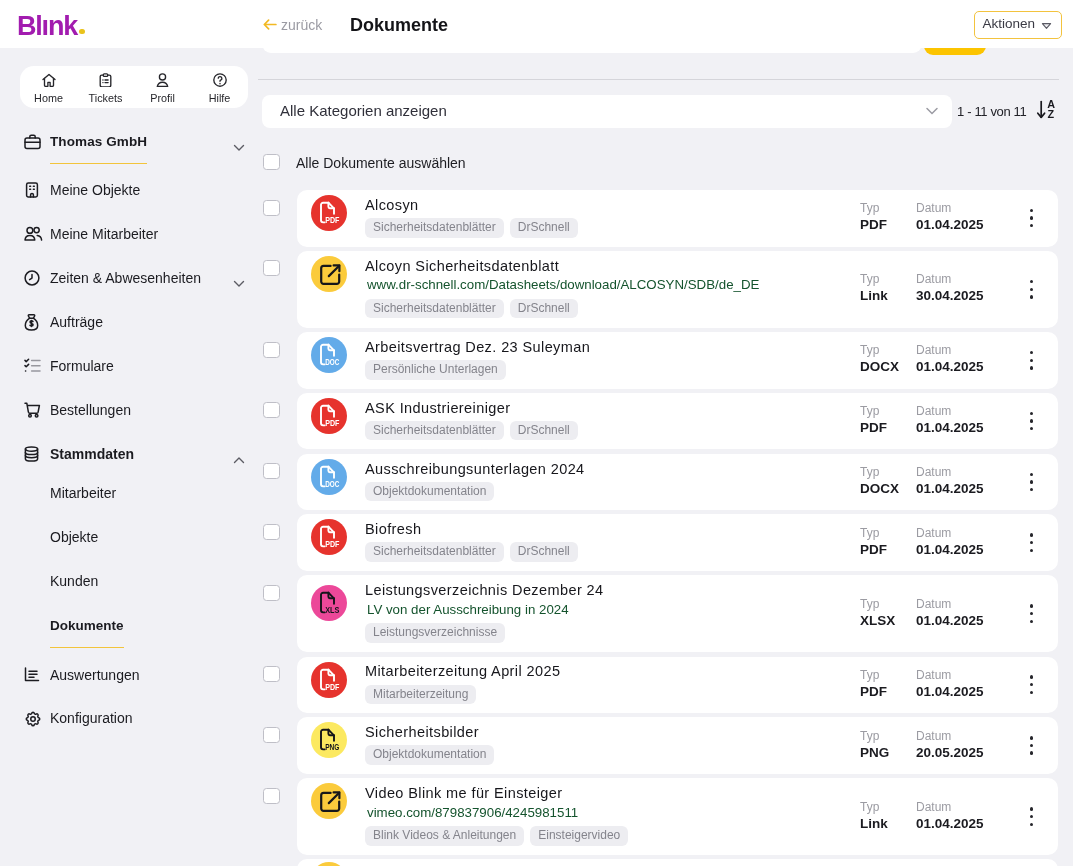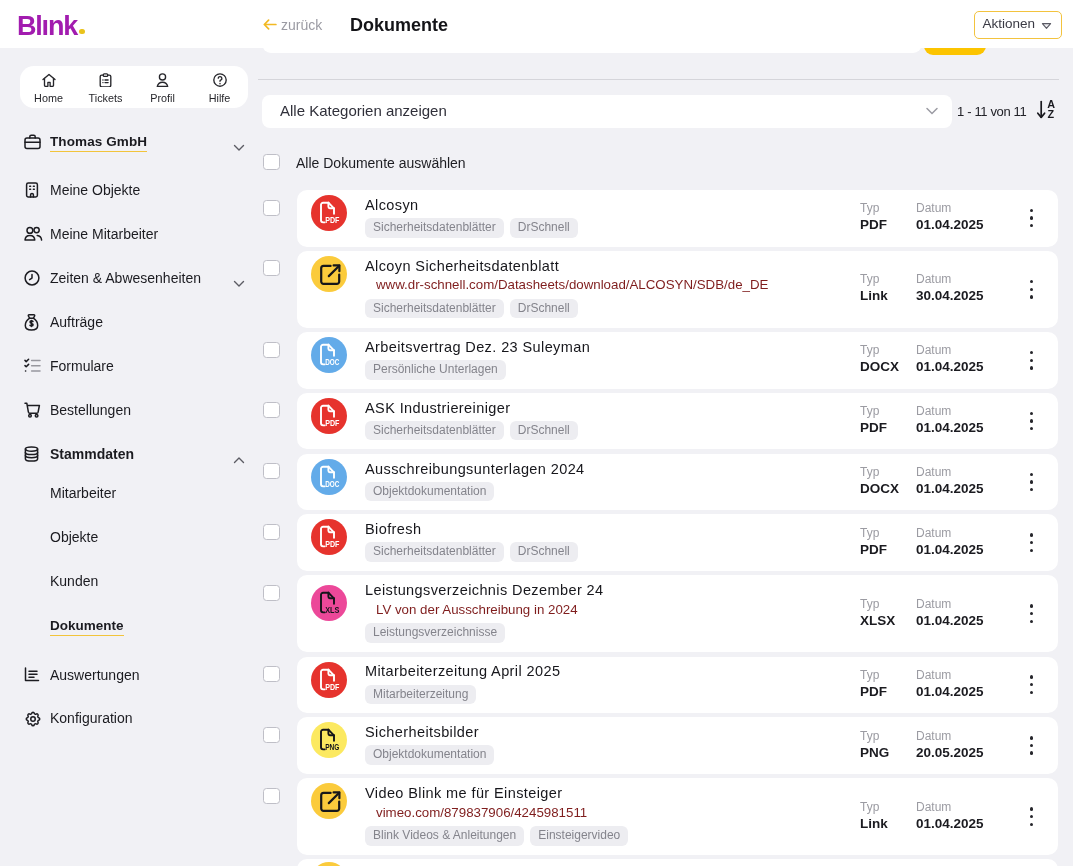--- a/index.html
+++ b/index.html
@@ -24,38 +24,38 @@
   .selall-cb { position:absolute; left:263px; top:154px; }
   .cb { width:16.5px; height:16px; background:#fff; border:1.3px solid #bfbfc7; border-radius:3.5px; }
   .selall-txt { position:absolute; left:296px; top:155px; font-size:14px; color:#1d1d22; }
   
   .rows { position:absolute; left:0; top:190px; width:1073px; }
   .rowwrap { position:relative; margin-bottom:4.3px; }
   .card { position:absolute; left:296.5px; width:761px; background:#fff; border-radius:10px; }
   .rowcb { position:absolute; left:263px; }
   .icircle { position:absolute; left:310.5px; width:36px; height:36px; border-radius:50%; }
   .title { position:absolute; left:365px; font-size:14.5px; font-weight:400; letter-spacing:0.4px; color:#17171c; white-space:nowrap; }
-  .subtitle { position:absolute; left:376px; font-size:13.3px; color:#7f1d1d; white-space:nowrap; }
+  .subtitle { position:absolute; left:367px; font-size:13.3px; color:#14532d; white-space:nowrap; }
   .tags { position:absolute; left:365px; display:flex; gap:6px; }
   .tag { height:19.5px; background:#ededf1; border-radius:6px; font-size:12px; color:#84848c; padding:0 8px; line-height:19.5px; white-space:nowrap; }
   .col-label { font-size:12px; color:#9b9ba2; line-height:14px; }
   .col-value { font-size:13.5px; font-weight:700; color:#1b1b20; margin-top:2px; line-height:15.5px; }
   .typ { position:absolute; left:860px; }
   .datum { position:absolute; left:916px; }
   .dots { position:absolute; left:1030px; width:4px; }
   .dots i { display:block; width:3.4px; height:3.4px; border-radius:50%; background:#26262b; margin-bottom:4.2px; }
   
   .navcard { position:absolute; left:20px; top:66px; width:228px; height:42px; background:#fff; border-radius:14px; }
   .navitem { position:absolute; top:6.5px; width:57px; text-align:center; }
   .navitem .lbl { font-size:10.8px; color:#26262b; display:block; margin-top:1.5px; }
   .menu-item { position:absolute; left:0; width:256px; height:22px; }
   .menu-item .mi-icon { position:absolute; left:24px; top:0; }
   .menu-item .mi-text { position:absolute; left:50px; top:2px; font-size:14px; color:#1b1b20; white-space:nowrap; }
   .chev { position:absolute; left:233px; top:6px; }
-  .yellow-underline { border-bottom:1.6px solid #f2c43b; padding-bottom:2px; }
+  .yellow-underline { border-bottom:1.6px solid #f2c43b; padding-bottom:14px; }
 </style>
 </head>
 <body>
 <div class="header">
   <div class="logo">Blınk<span class="dot"></span></div>
   <svg style="position:absolute;left:263px;top:19px" width="13.5" height="11" viewBox="0 0 13.5 11">
       <path d="M5.6 1.1L1.3 5.5l4.3 4.4M1.6 5.5h11.3" fill="none" stroke="#f2b922" stroke-width="1.7" stroke-linecap="round" stroke-linejoin="round"></path>
     </svg>
   <div class="back">zurück</div>
   <div class="pagetitle">Dokumente</div>

